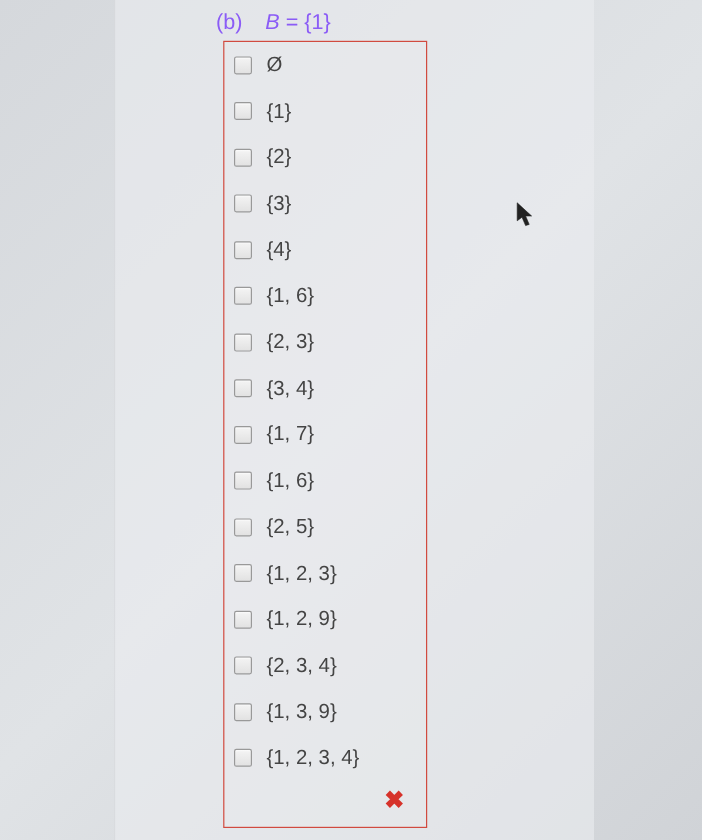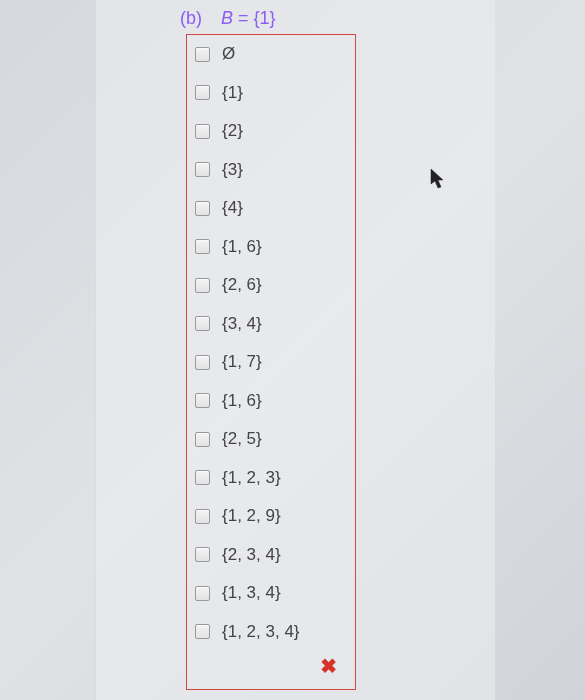--- a/index.html
+++ b/index.html
@@ -122,21 +122,21 @@
   <div class="option-row">
     <div class="checkbox"></div>
     <span class="option-label">{4}</span>
   </div>
   <div class="option-row">
     <div class="checkbox"></div>
     <span class="option-label">{1, 6}</span>
   </div>
   <div class="option-row">
     <div class="checkbox"></div>
-    <span class="option-label">{2, 6}</span>
+    <span class="option-label">{2, 3}</span>
   </div>
   <div class="option-row">
     <div class="checkbox"></div>
     <span class="option-label">{3, 4}</span>
   </div>
   <div class="option-row">
     <div class="checkbox"></div>
     <span class="option-label">{1, 7}</span>
   </div>
   <div class="option-row">
@@ -154,21 +154,21 @@
   <div class="option-row">
     <div class="checkbox"></div>
     <span class="option-label">{1, 2, 9}</span>
   </div>
   <div class="option-row">
     <div class="checkbox"></div>
     <span class="option-label">{2, 3, 4}</span>
   </div>
   <div class="option-row">
     <div class="checkbox"></div>
-    <span class="option-label">{1, 3, 4}</span>
+    <span class="option-label">{1, 3, 9}</span>
   </div>
   <div class="option-row">
     <div class="checkbox"></div>
     <span class="option-label">{1, 2, 3, 4}</span>
   </div>
   <div class="feedback-row">
     <span class="x-mark">✖</span>
   </div>
 </div>
 

